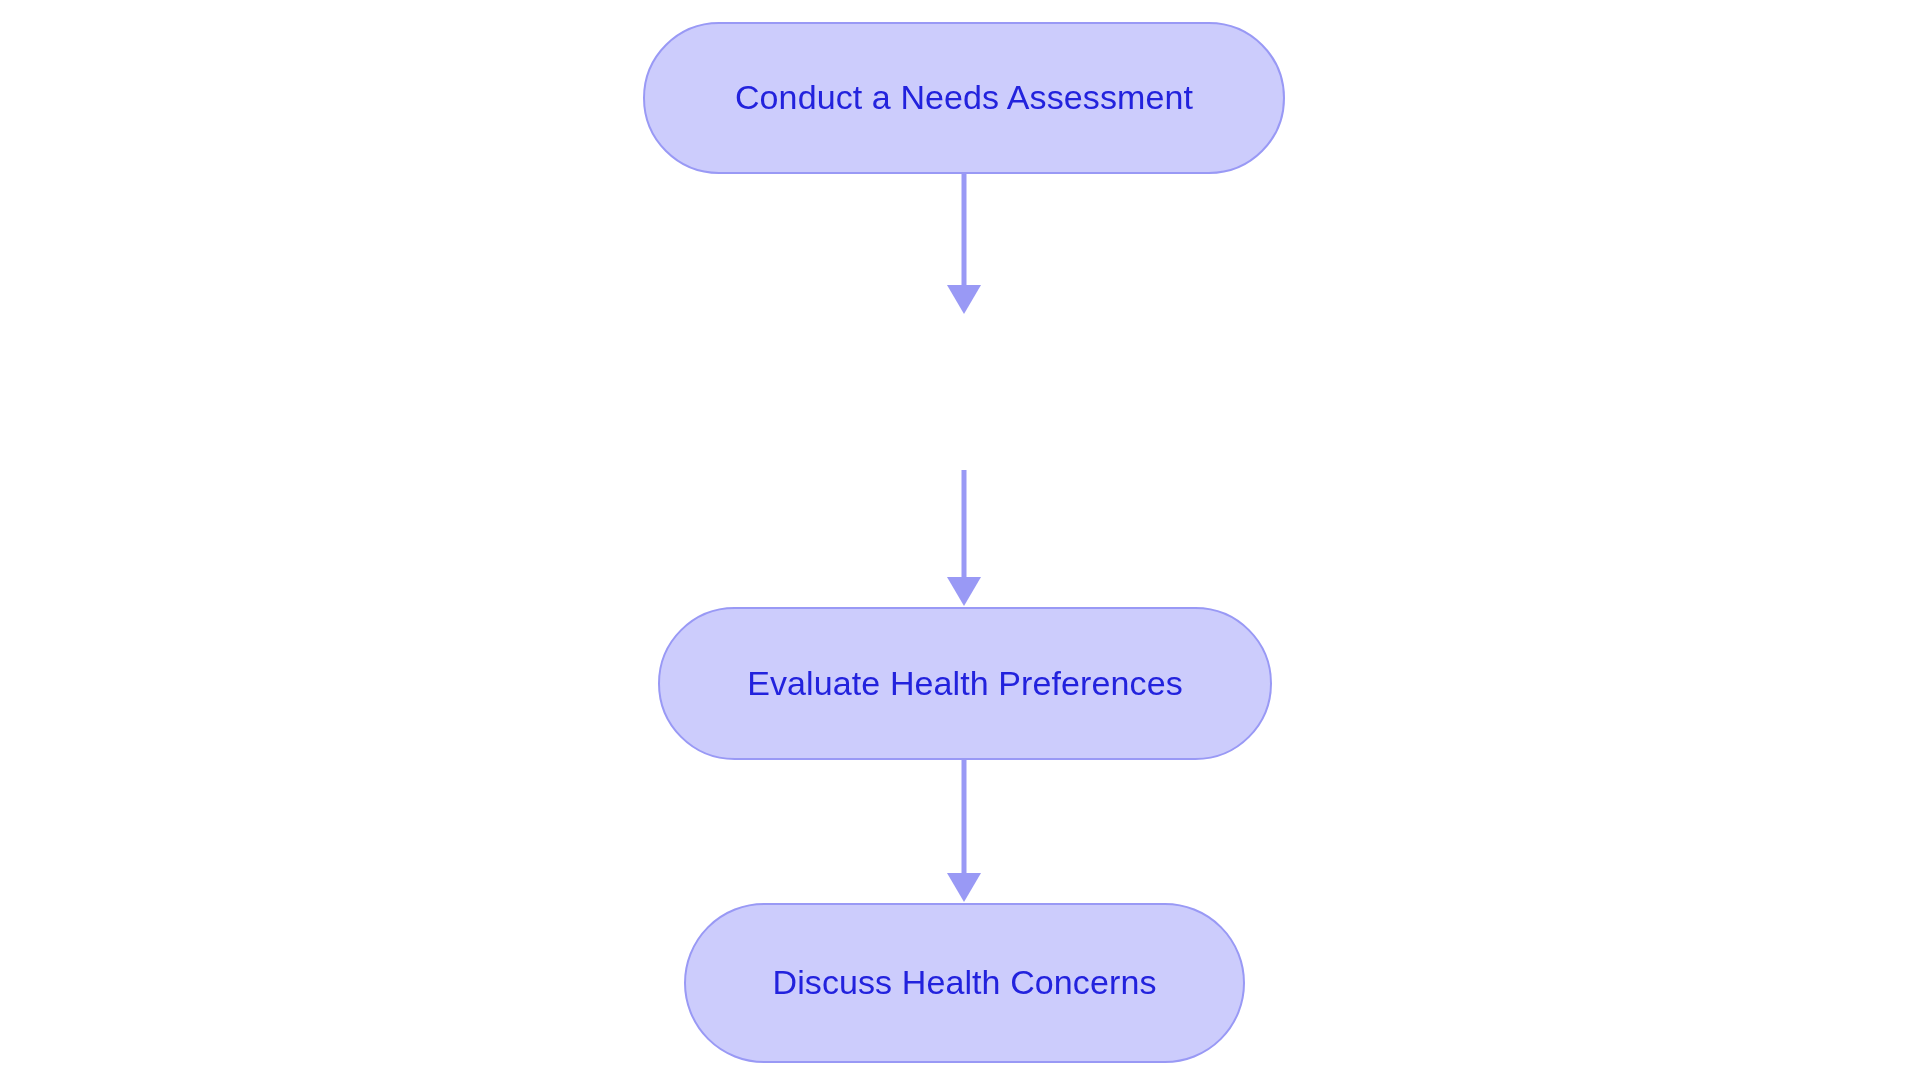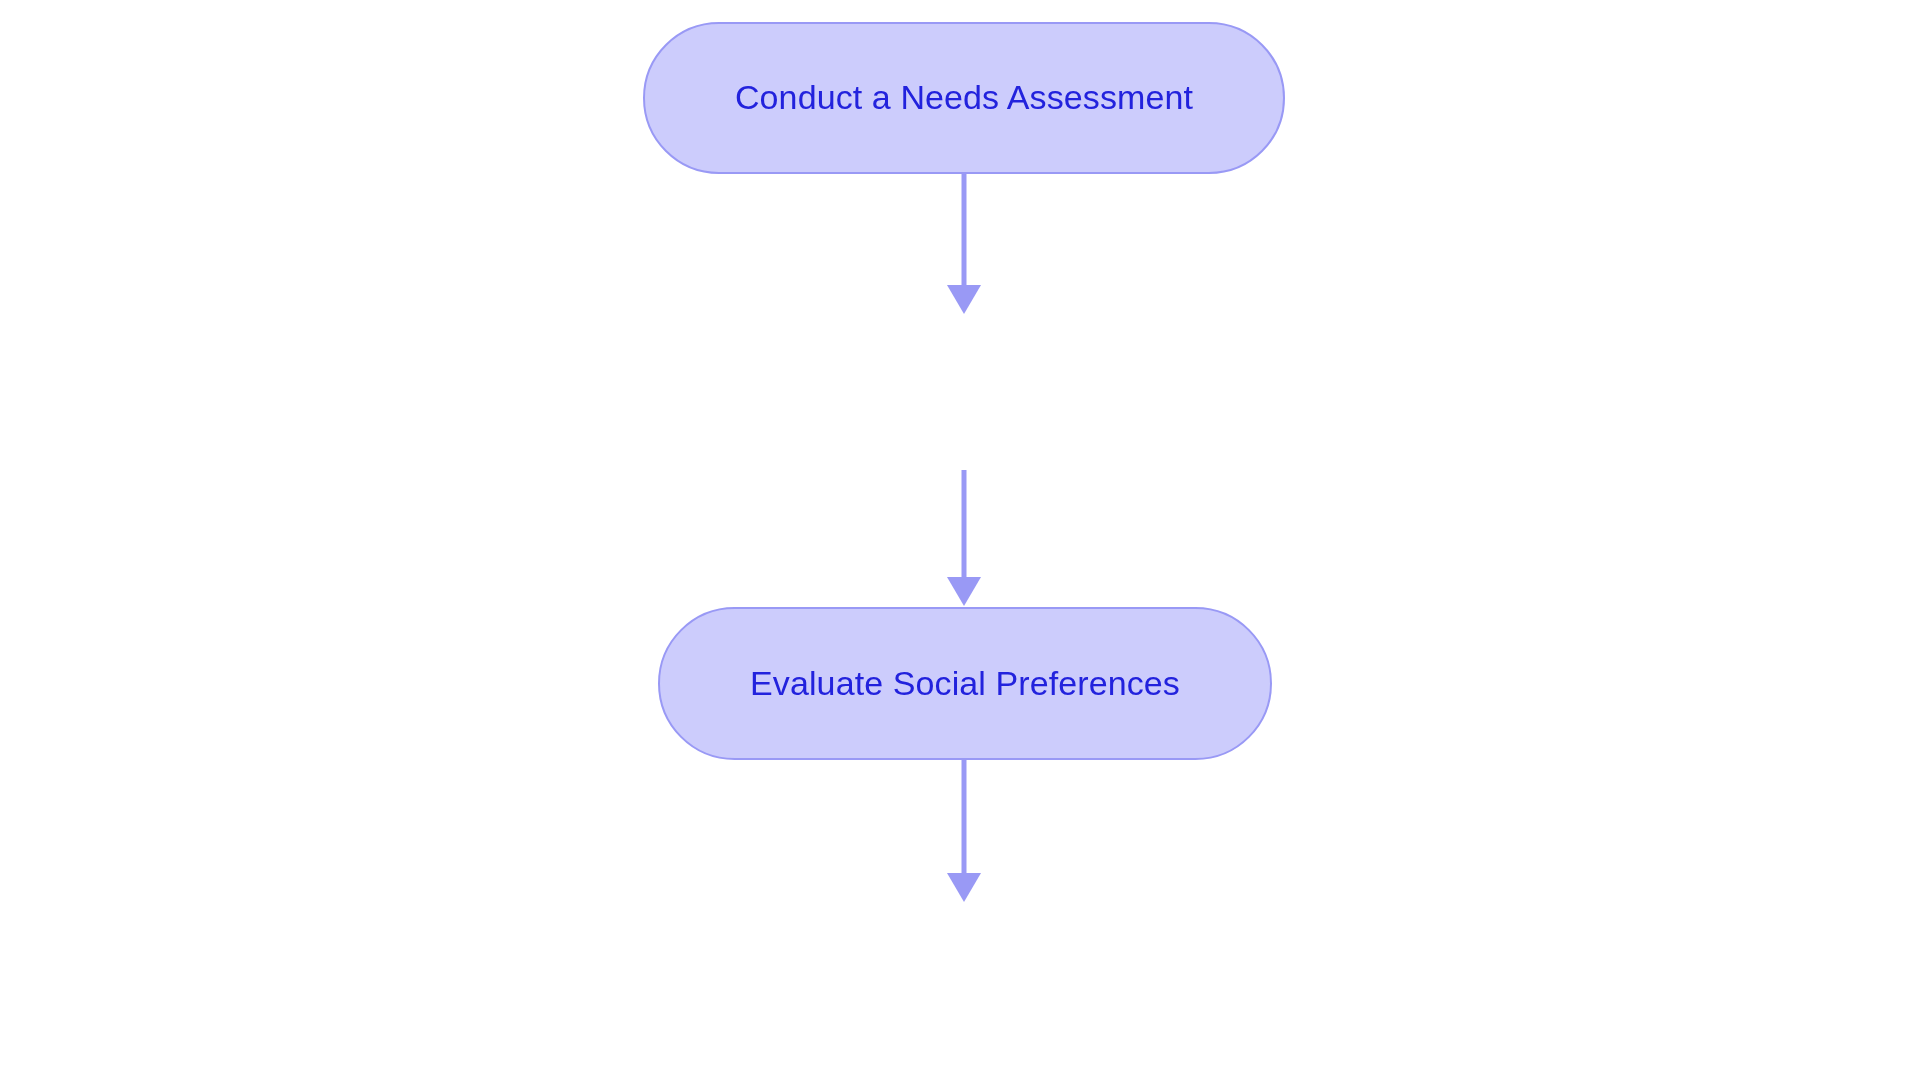--- a/index.html
+++ b/index.html
@@ -80,17 +80,20 @@
       <polygon points="947,873 981,873 964,902" fill="#9999f5"></polygon>
     </g>
   </svg>
 
   <div class="flow-node" id="node-0">
     <span class="flow-node-label">Conduct a Needs Assessment</span>
   </div>
 
 
   <div class="flow-node" id="node-2">
-    <span class="flow-node-label">Evaluate Social Preferences</span>
+    <span class="flow-node-label">Evaluate Health Preferences</span>
   </div>
 
+  <div class="flow-node" id="node-3">
+    <span class="flow-node-label">Discuss Health Concerns</span>
+  </div>
 
 </div>
 
 </body></html>

